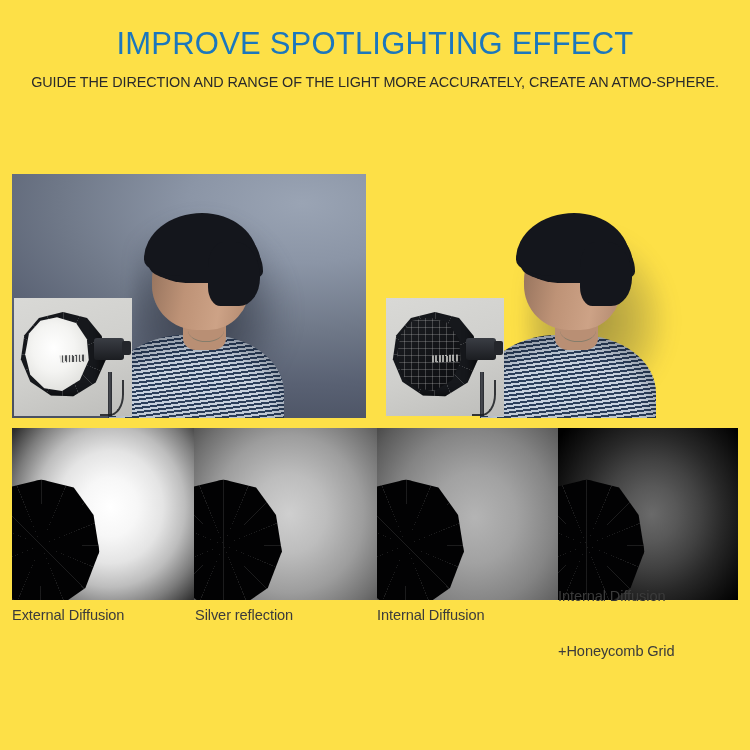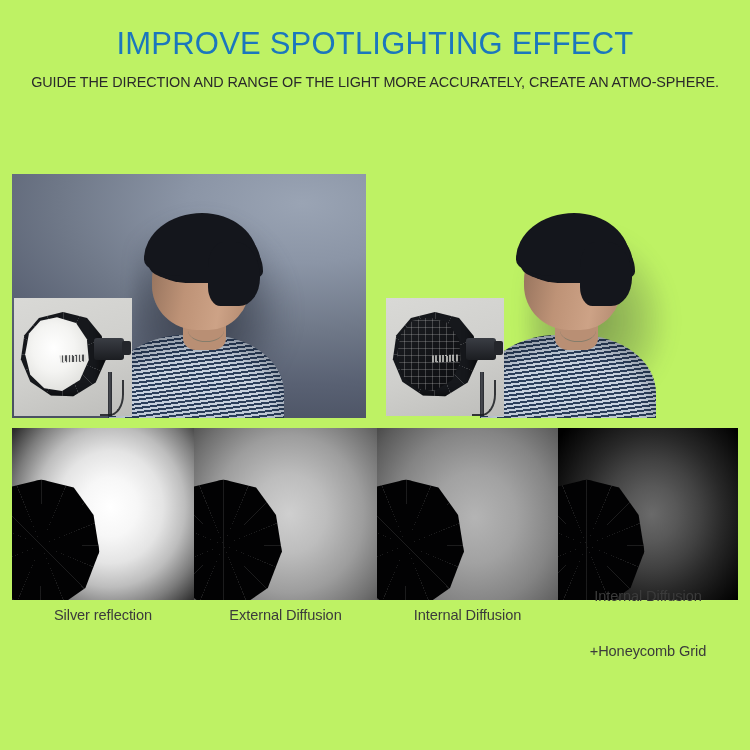--- a/index.html
+++ b/index.html
@@ -10,21 +10,21 @@
     width: 750px;
     height: 750px;
     background: #f2f2f2;
     font-family: "Liberation Sans", sans-serif;
     overflow: hidden;
   }
   .page {
     position: relative;
     width: 750px;
     height: 750px;
-    background: #bef264;
+    background: #fde047;
   }
 
   
   .header {
     padding-top: 26px;
     text-align: center;
   }
   .title {
     font-size: 31px;
     letter-spacing: 0.2px;
@@ -349,21 +349,20 @@
 
   
   .captions {
     position: absolute;
     top: 606px;
     left: 12px;
     width: 726px;
     display: flex;
   }
   .caption {
-    text-align: center;
     font-size: 14.6px;
     color: #3b3b3b;
     line-height: 1.32;
     letter-spacing: -0.1px;
   }
   .caption .l2 { display: block; margin-top: 36px; }
 </style>
 </head>
 <body>
 
@@ -441,25 +440,25 @@
       <div class="glow glow-3"></div>
       <div class="silhouette"></div>
     </div>
     <div class="cell" style="width:180px">
       <div class="glow glow-4"></div>
       <div class="silhouette"></div>
     </div>
   </div>
 
   <div class="captions">
+    <div class="caption" style="width:183px">
+      <span>External Diffusion</span>
+    </div>
     <div class="caption" style="width:182px">
       <span>Silver reflection</span>
-    </div>
-    <div class="caption" style="width:183px">
-      <span>External Diffusion</span>
     </div>
     <div class="caption" style="width:181px">
       <span>Internal Diffusion</span>
     </div>
     <div class="caption" style="margin-top:-19px; width:180px">
       <span>Internal Diffusion</span>
       <span class="l2">+Honeycomb Grid</span>
     </div>
   </div>
 

